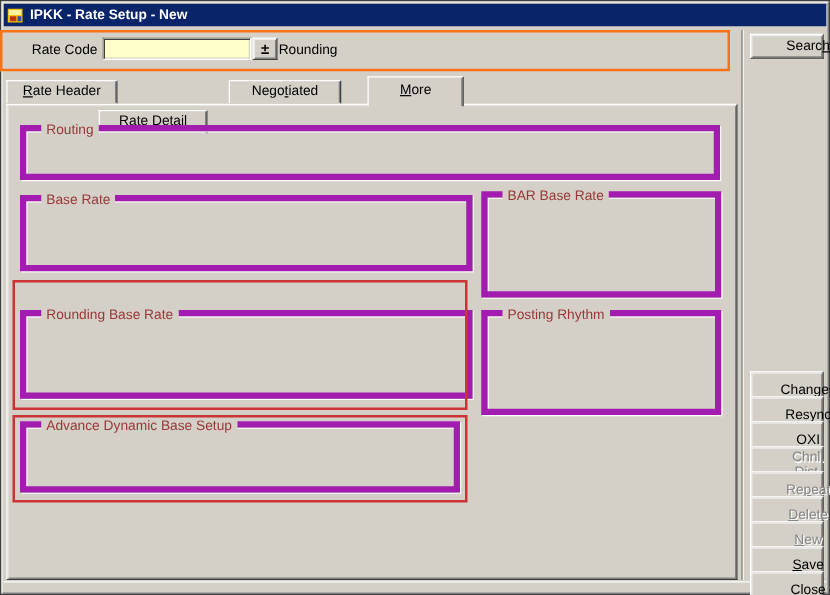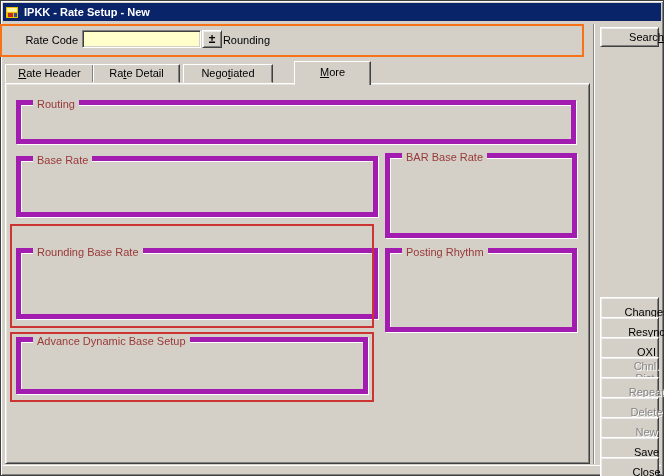--- a/index.html
+++ b/index.html
@@ -83,21 +83,21 @@
   <input class="field" style="left: 80px; top: 4px; width: 119px; height: 18px; background: rgb(255, 255, 204);" value="">
   <div class="lov raised" style="left:200px; top:4px; height:18px;">
       <span>±</span>
     </div>
   <span class="lbl r" style="left:182px; top:8px; width:86px;">Rounding</span>
 </div>
 
 <button class="btn raised" style="left:600px; top:27px; width:59px; height:20px;">Searc<u>h</u></button>
 
 <div class="tab" style="left:5px;  width:89px;"><u>R</u>ate Header</div>
-<div class="tab" style="left:93px; width:87px;">Ra<u>t</u>e Detail</div>
+<div class="tab" style="left:79px; width:87px;margin-top:24px;">Ra<u>t</u>e Detail</div>
 <div class="tab" style="left:183px;width:90px;">Nego<u>t</u>iated</div>
 <div class="tab active" style="left:274px;width:77px;margin-left:20px;"><u>M</u>ore</div>
 
 <div class="content"></div>
 
 <div class="group" style="left:16px; top:100px; width:560px; height:44px;">
   <span class="group-title">Routing</span>
 </div>
 <span class="lbl r" style="left:40px; top:119px; width:63px;">Instructions</span>
 <input class="field" style="left: 107px; top: 116px; width: 237px;" value="">

